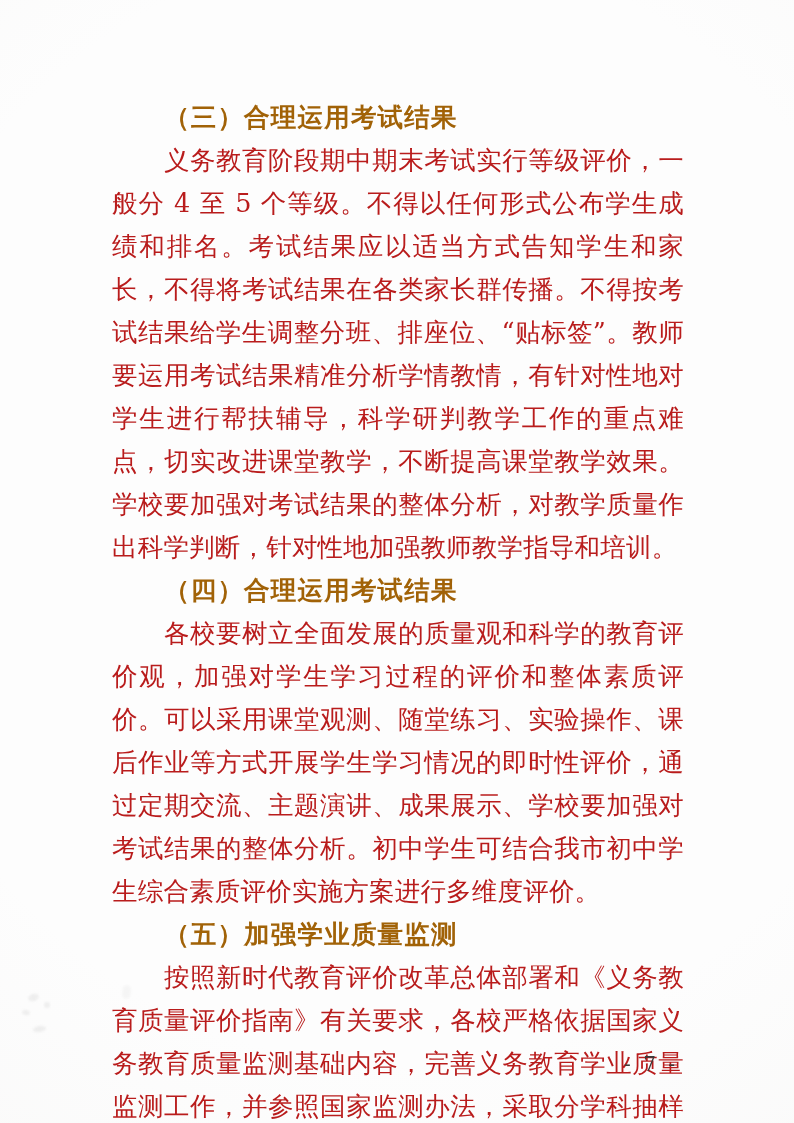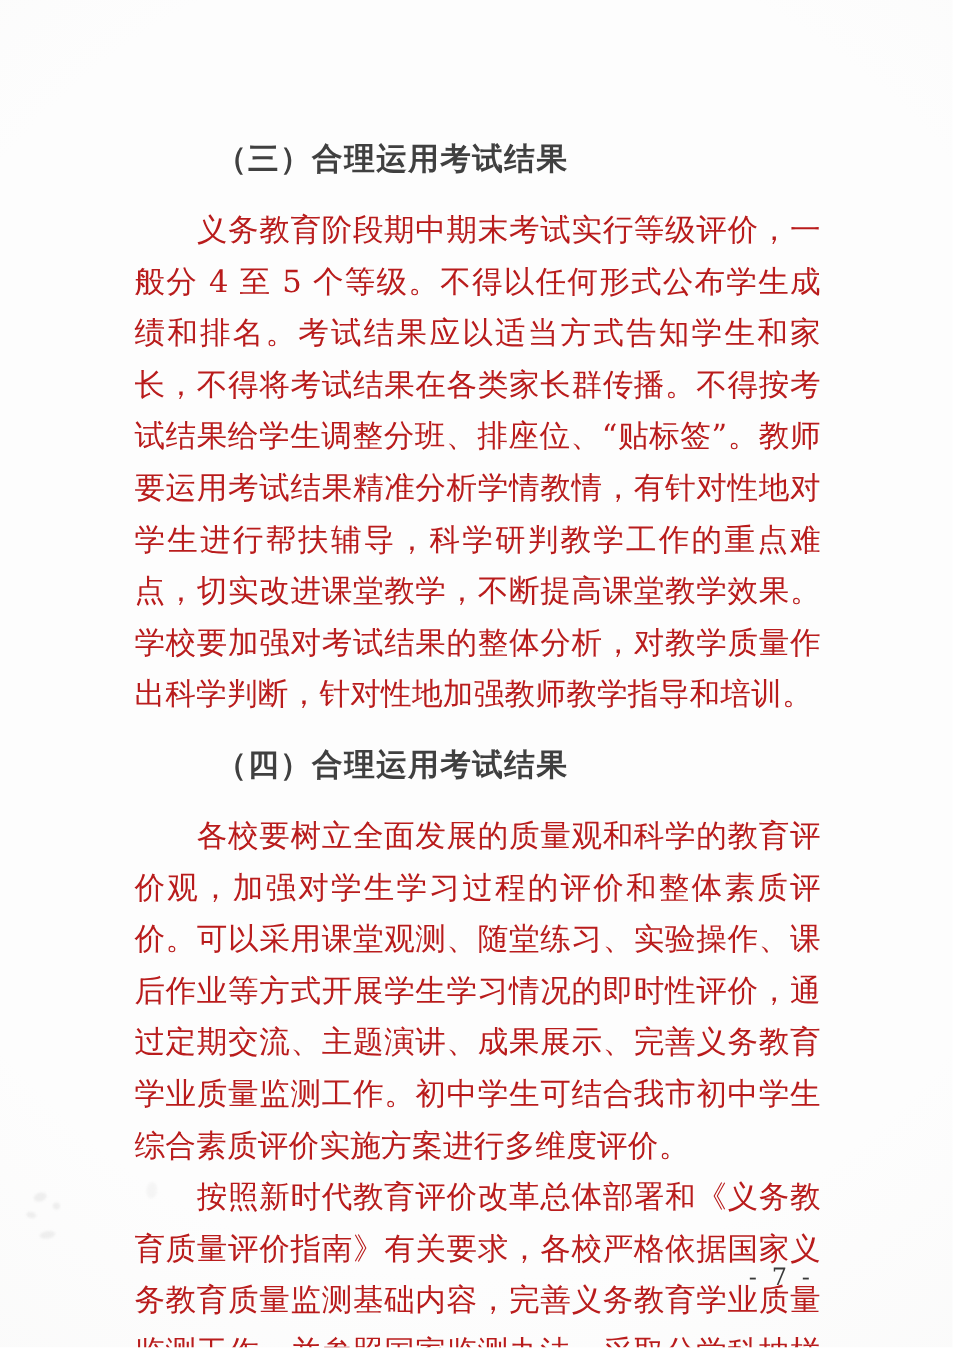--- a/index.html
+++ b/index.html
@@ -52,24 +52,24 @@
     left: 112px;
     top: 96px;
     width: 572px;
   }
 
   .heading {
     font-family: "DejaVu Serif", "Liberation Serif", serif;
     font-weight: 700;
     font-size: 25.5px;
     line-height: 43px;
-    color: #404040;
+    color: #a16207;
     letter-spacing: 1.2px;
     text-indent: 52px;
-    margin: 16px;
+    margin: 0;
     white-space: nowrap;
   }
 
   .para {
     font-family: "DejaVu Serif", "Liberation Serif", serif;
     font-weight: 400;
     font-size: 25.5px;
     line-height: 43px;
     color: #b91c1c;
     letter-spacing: 0.2px;
@@ -107,22 +107,23 @@
   <div class="smudge s5"></div>
 
   <div class="text-column">
 
     <h2 class="heading">（三）合理运用考试结果</h2>
 
     <p class="para">义务教育阶段期中期末考试实行等级评价，一般分 4 至 5 个等级。不得以任何形式公布学生成绩和排名。考试结果应以适当方式告知学生和家长，不得将考试结果在各类家长群传播。不得按考试结果给学生调整分班、排座位、“贴标签”。教师要运用考试结果精准分析学情教情，有针对性地对学生进行帮扶辅导，科学研判教学工作的重点难点，切实改进课堂教学，不断提高课堂教学效果。学校要加强对考试结果的整体分析，对教学质量作出科学判断，针对性地加强教师教学指导和培训。</p>
 
     <h2 class="heading">（四）合理运用考试结果</h2>
 
-    <p class="para">各校要树立全面发展的质量观和科学的教育评价观，加强对学生学习过程的评价和整体素质评价。可以采用课堂观测、随堂练习、实验操作、课后作业等方式开展学生学习情况的即时性评价，通过定期交流、主题演讲、成果展示、完善义务教育学业质量监测工作。初中学生可结合我市初中学生综合素质评价实施方案进行多维度评价。</p>
+    <p class="para">各校要树立全面发展的质量观和科学的教育评价观，加强对学生学习过程的评价和整体素质评价。可以采用课堂观测、随堂练习、实验操作、课后作业等方式开展学生学习情况的即时性评价，通过定期交流、主题演讲、成果展示、学校要加强对考试结果的整体分析。初中学生可结合我市初中学生综合素质评价实施方案进行多维度评价。</p>
 
+    <h2 class="heading">（五）加强学业质量监测</h2>
 
     <p class="para">按照新时代教育评价改革总体部署和《义务教育质量评价指南》有关要求，各校严格依据国家义务教育质量监测基础内容，完善义务教育学业质量监测工作，并参照国家监测办法，采取分学科抽样方式进行，防止用统一试卷统考统测，避免给学生造成过多压力和负担；各学校要加强学业质量监测统筹，防止重复进行，在小学高年级段或初中起始年级组</p>
 
   </div>
 
   <div class="footer">- 7 -</div>
 
 </div>
 
 </body></html>

